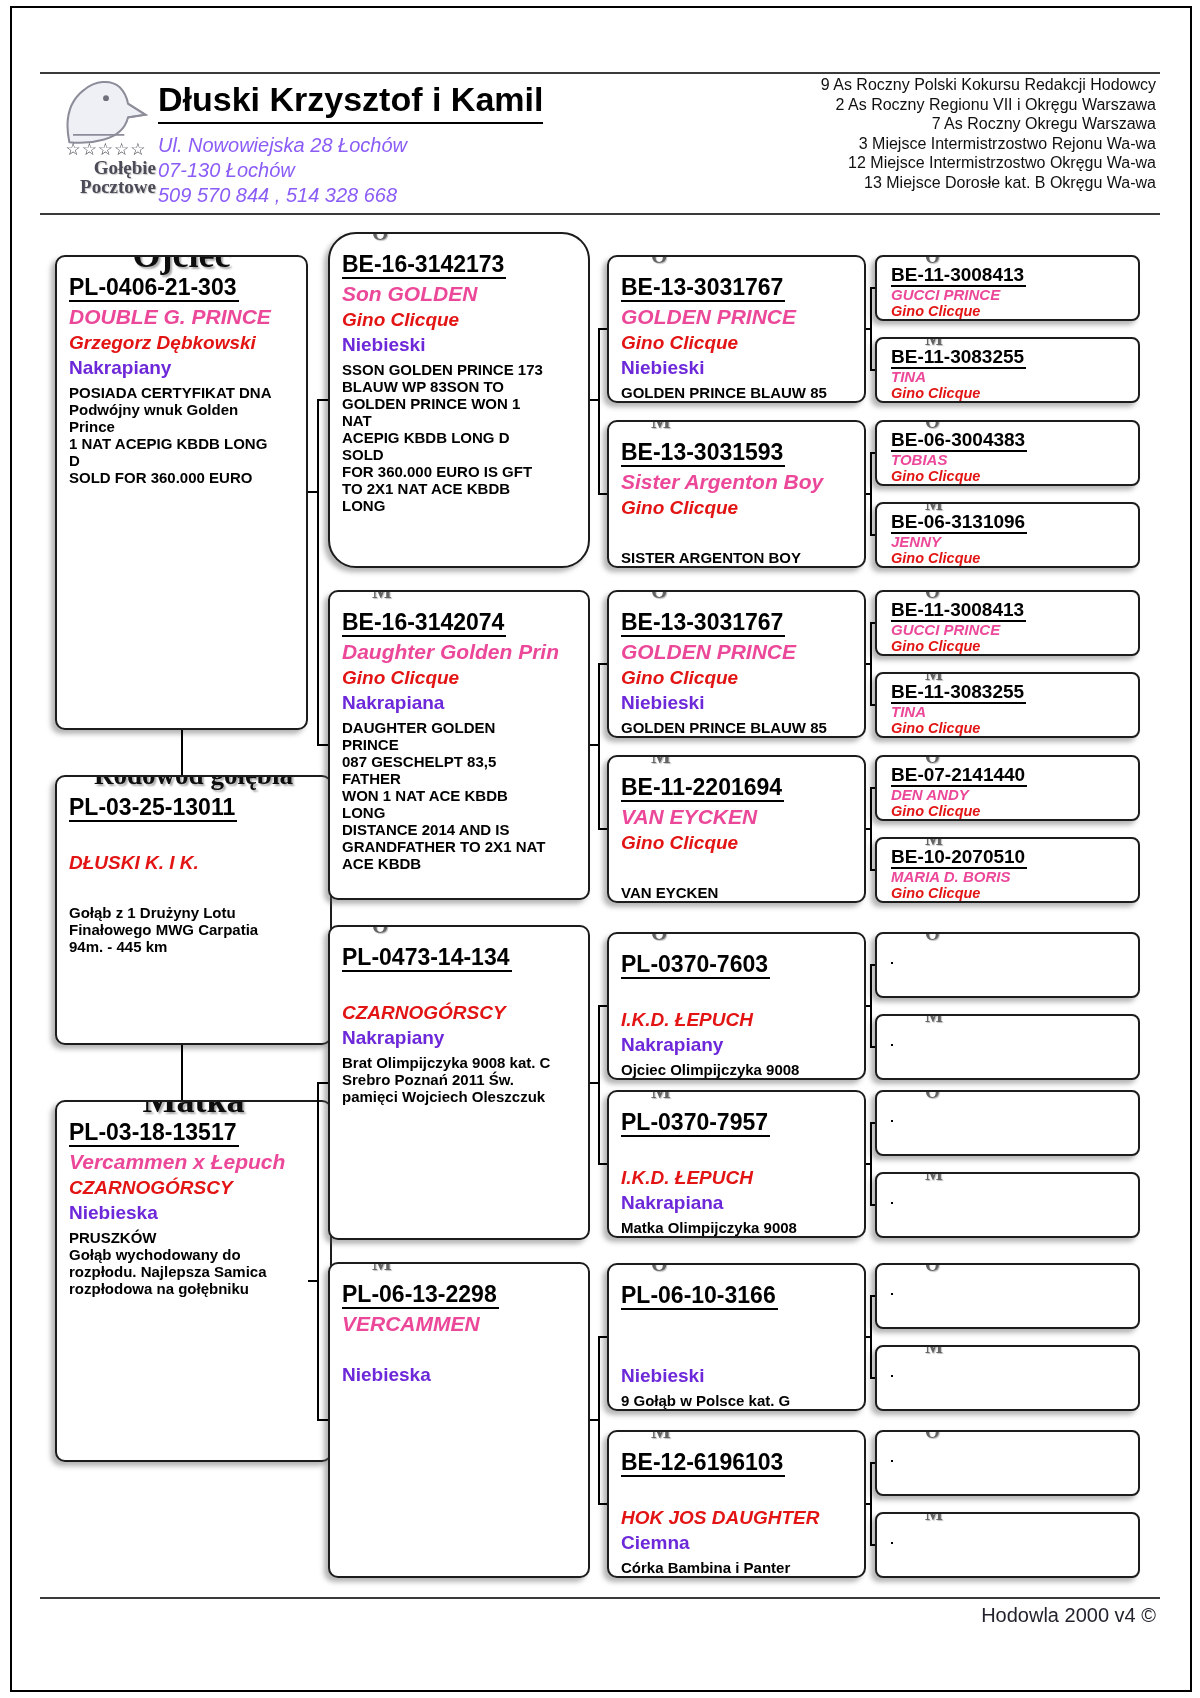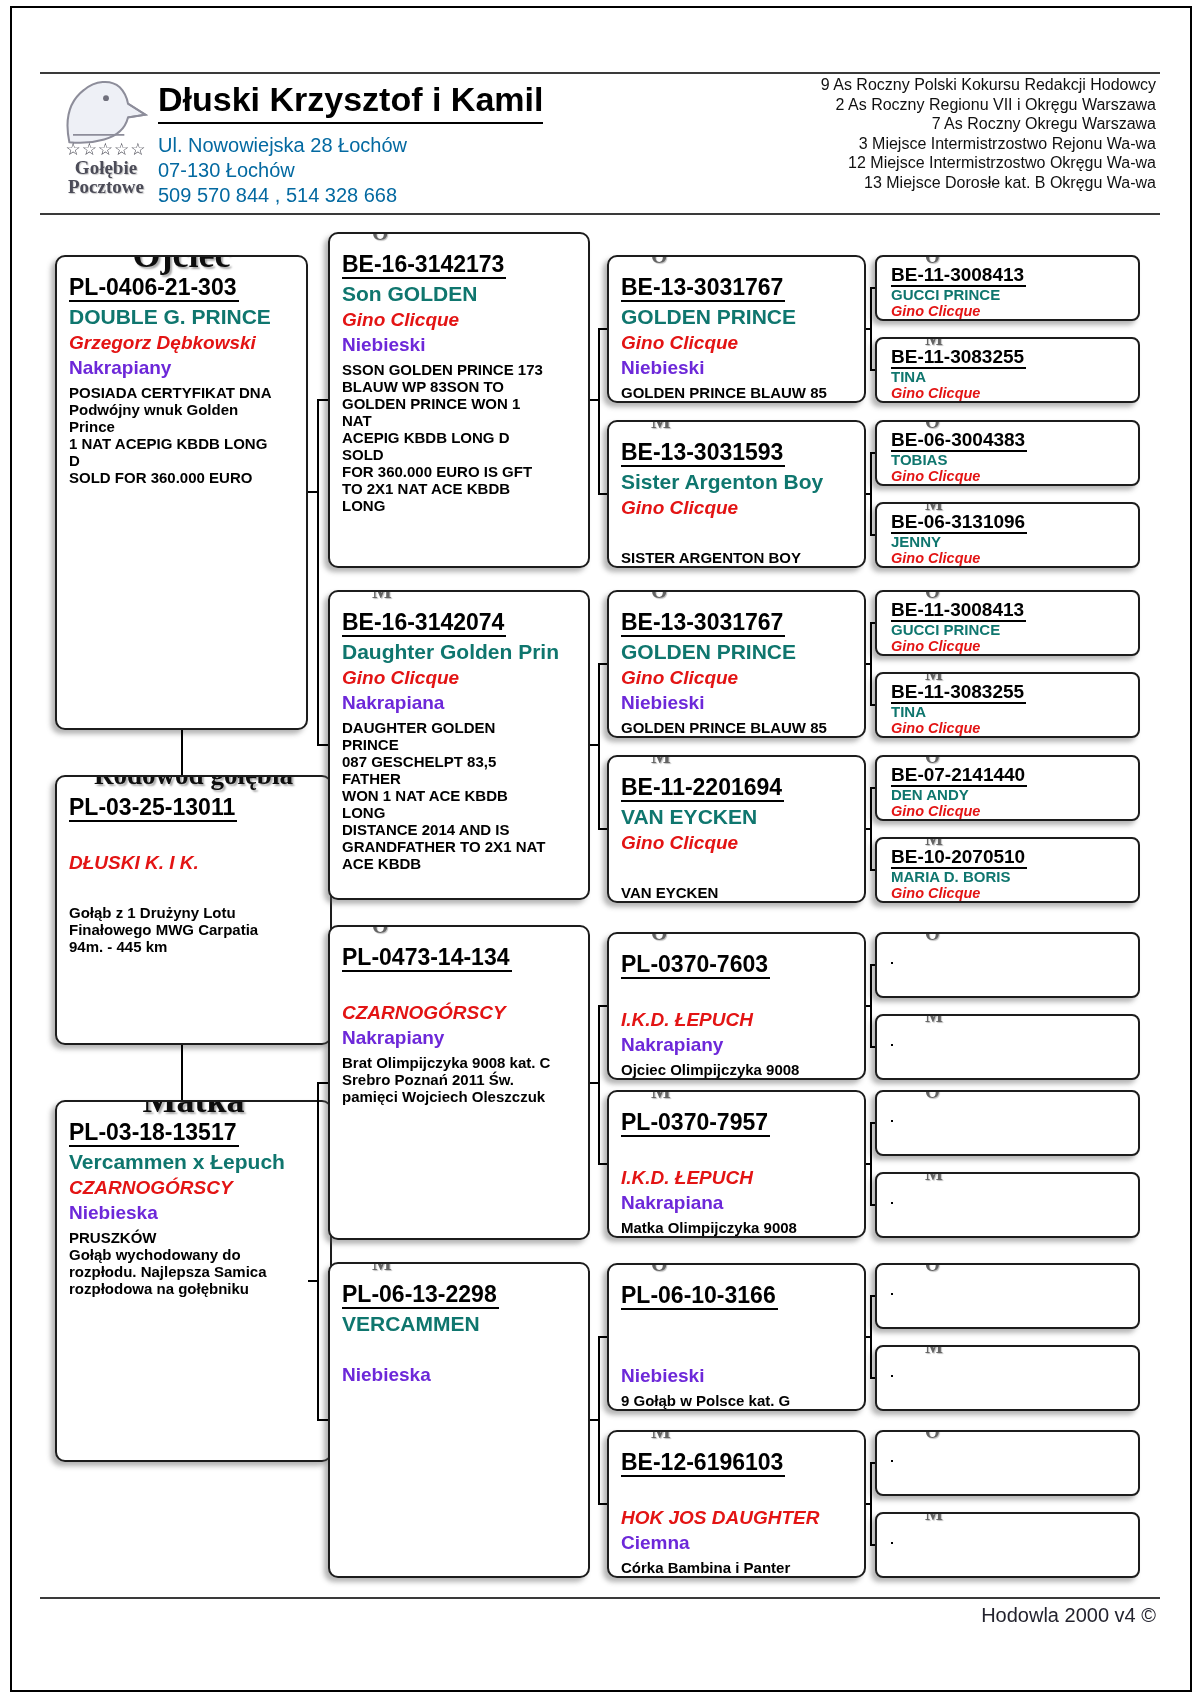--- a/index.html
+++ b/index.html
@@ -2,35 +2,35 @@
 <html><head>
 <meta charset="utf-8">
 <style>
   html,body{margin:0;padding:0;background:#fff;}
   body{width:1200px;height:1698px;position:relative;font-family:"Liberation Sans",sans-serif;color:#000;overflow:hidden;}
   .page-border{position:absolute;left:10px;top:6px;width:1178px;height:1682px;border:2px solid #000;}
   .rule{position:absolute;left:40px;width:1120px;height:2px;background:#3a3a3a;}
   
   .logo{position:absolute;left:56px;top:78px;width:100px;text-align:center;}
   .logo .stars{font-size:17px;letter-spacing:1px;color:#3f3f4a;line-height:16px;margin-top:-2px;}
-  .logo .ltxt{font-family:"Liberation Serif",serif;font-weight:bold;font-size:19px;color:#4c4c58;line-height:19px;text-shadow:1px 1px 1px #c7c7c7;}
+  .logo .ltxt{font-family:"Liberation Serif",serif;font-weight:bold;font-size:19px;color:#4c4c58;line-height:19px;text-shadow:1px 1px 1px #c7c7c7;text-align:right;}
   .title-block{position:absolute;left:158px;top:80px;width:520px;}
   .title-block h1{margin:0;font-size:34px;font-weight:bold;display:inline-block;border-bottom:2px solid #000;padding-bottom:3px;letter-spacing:0;}
-  .addr{font-size:20px;line-height:25px;color:#0369a1;}
+  .addr{font-size:20px;line-height:25px;color:#8b5cf6;font-style:italic;}
   .addr-first{margin-top:9px;}
   .achievements{position:absolute;top:75px;right:44px;width:520px;text-align:right;font-size:16px;line-height:19.6px;color:#101010;}
   
   .pbox{position:absolute;background:#fff;border:2px solid #1c1c1c;border-radius:10px;box-shadow:-4px 4px 5px rgba(90,90,90,.45);padding:16px 10px 4px 12px;box-sizing:border-box;overflow:hidden;}
   .tab{position:absolute;background:#fff;padding:0 10px;font-family:"Liberation Serif",serif;font-weight:bold;line-height:1;white-space:nowrap;}
   .tab-sm{top:-11px;left:32px;font-size:21px;color:#636363;text-shadow:1px 1px 1px #bdbdbd;}
   .tab-xl{top:-20px;left:50%;transform:translateX(-50%);font-size:36px;color:#0d0d0d;text-shadow:2px 2px 2px #a8a8a8;}
   .tab-lg{top:-15px;left:50%;transform:translateX(-50%);font-size:27px;color:#0d0d0d;text-shadow:2px 2px 2px #a8a8a8;}
   .ring{height:30px;line-height:28px;white-space:nowrap;}
   .ring-txt{font-size:23px;font-weight:bold;color:#000;border-bottom:2px solid #000;padding:0 2px 0 0;}
-  .pname{height:27px;line-height:27px;font-size:21px;font-weight:bold;color:#0f766e;white-space:nowrap;overflow:hidden;}
+  .pname{height:27px;line-height:27px;font-size:21px;font-weight:bold;font-style:italic;color:#ec4899;white-space:nowrap;overflow:hidden;}
   .pbreeder{height:25px;line-height:25px;font-size:19px;font-weight:bold;font-style:italic;color:#e31414;white-space:nowrap;overflow:hidden;}
   .pcolor{height:25px;line-height:25px;font-size:19px;font-weight:bold;color:#6d28d9;}
   .pnotes{margin-top:4px;font-size:15px;font-weight:bold;line-height:17px;color:#000;white-space:pre-line;}
   
   .pbox.c4{padding:7px 8px 2px 14px;border-radius:8px;}
   .c4 .tab-sm{left:38px;font-size:19px;top:-10px;}
   .c4 .ring{height:22px;line-height:21px;}
   .c4 .ring-txt{font-size:19px;}
   .c4 .pname{height:17px;line-height:17px;font-size:15px;}
   .c4 .pbreeder{height:16px;line-height:16px;font-size:14.5px;}
@@ -106,21 +106,21 @@
     <span class="tab tab-xl">Matka</span>
     <div class="ring"><span class="ring-txt">PL-03-18-13517</span></div>
     <div class="pname">Vercammen x Łepuch</div>
     <div class="pbreeder">CZARNOGÓRSCY</div>
     <div class="pcolor">Niebieska</div>
     <div class="pnotes">PRUSZKÓW
 Gołąb wychodowany do
 rozpłodu. Najlepsza Samica
 rozpłodowa na gołębniku</div>
   </div>
-    <div class="pbox c2" style="left: 328px; top: 232px; width: 262px; height: 336px;">
+    <div class="pbox c2" style="left: 328px; top: 232px; width: 262px; height: 336px; border-radius: 28px;">
     <span class="tab tab-sm">O</span>
     <div class="ring"><span class="ring-txt">BE-16-3142173</span></div>
     <div class="pname">Son GOLDEN</div>
     <div class="pbreeder">Gino Clicque</div>
     <div class="pcolor">Niebieski</div>
     <div class="pnotes">SSON GOLDEN PRINCE 173
 BLAUW WP 83SON TO
 GOLDEN PRINCE WON 1
 NAT
 ACEPIG KBDB LONG D

